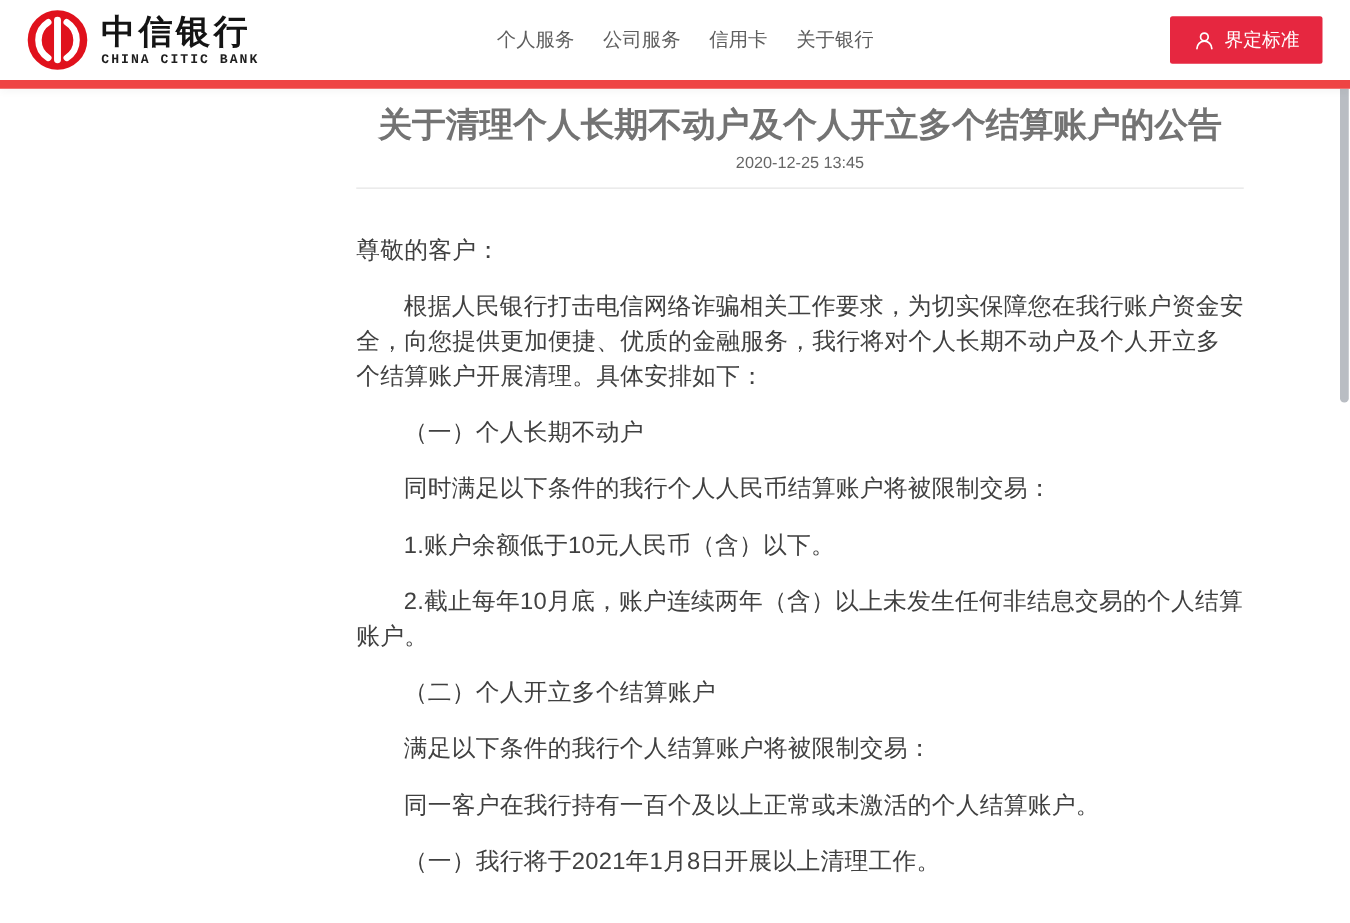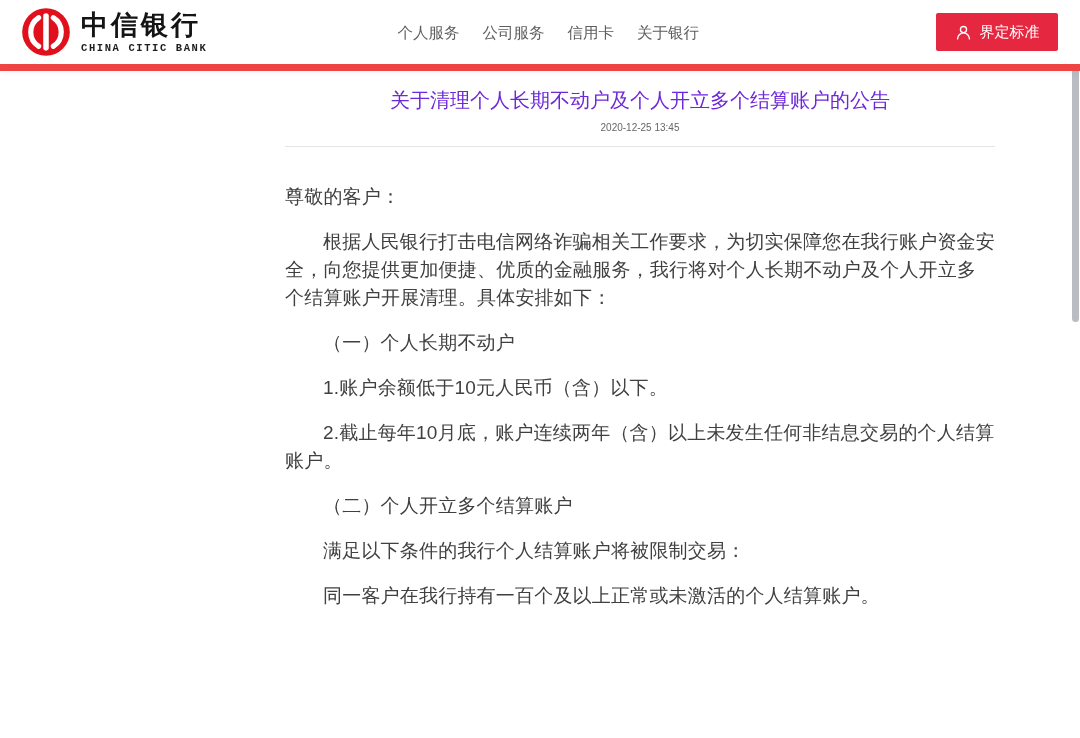--- a/index.html
+++ b/index.html
@@ -57,26 +57,26 @@
   .login-btn svg { display: block; }
 
   
   .article {
     width: 710px;
     margin-left: 285px;
     padding-top: 15px;
   }
   .article-title {
     margin: 0;
-    font-size: 20px; font-weight: 400; color: #6d28d9;
+    font-size: 27px; font-weight: 700; color: #737373;
     text-align: center; line-height: 28px;
   }
   .article-date {
     text-align: center;
-    font-size: 10px; color: #666;
+    font-size: 13px; color: #666;
     margin-top: 8px;
   }
   .title-divider {
     border: none;
     border-top: 1px solid #e5e5e5;
     margin: 13px 0 0 0;
   }
   .article-body { margin-top: 36px; }
   .article-body p {
     margin: 0 0 17px 0;
@@ -138,25 +138,27 @@
 
   <div class="article">
     <h1 class="article-title">关于清理个人长期不动户及个人开立多个结算账户的公告</h1>
     <div class="article-date">2020-12-25 13:45</div>
     <hr class="title-divider">
 
     <div class="article-body">
       <p>尊敬的客户：</p>
       <p class="indent">根据人民银行打击电信网络诈骗相关工作要求，为切实保障您在我行账户资金安全，向您提供更加便捷、优质的金融服务，我行将对个人长期不动户及个人开立多个结算账户开展清理。具体安排如下：</p>
       <p class="indent">（一）个人长期不动户</p>
+      <p class="indent">同时满足以下条件的我行个人人民币结算账户将被限制交易：</p>
       <p class="indent">1.账户余额低于10元人民币（含）以下。</p>
       <p class="indent">2.截止每年10月底，账户连续两年（含）以上未发生任何非结息交易的个人结算账户。</p>
       <p class="indent">（二）个人开立多个结算账户</p>
       <p class="indent">满足以下条件的我行个人结算账户将被限制交易：</p>
       <p class="indent">同一客户在我行持有一百个及以上正常或未激活的个人结算账户。</p>
+      <p class="indent">（一）我行将于2021年1月8日开展以上清理工作。</p>
 
     </div>
   </div>
 
   <div class="scrollbar-track">
     <div class="scrollbar-thumb"></div>
   </div>
 
 </div>
 

